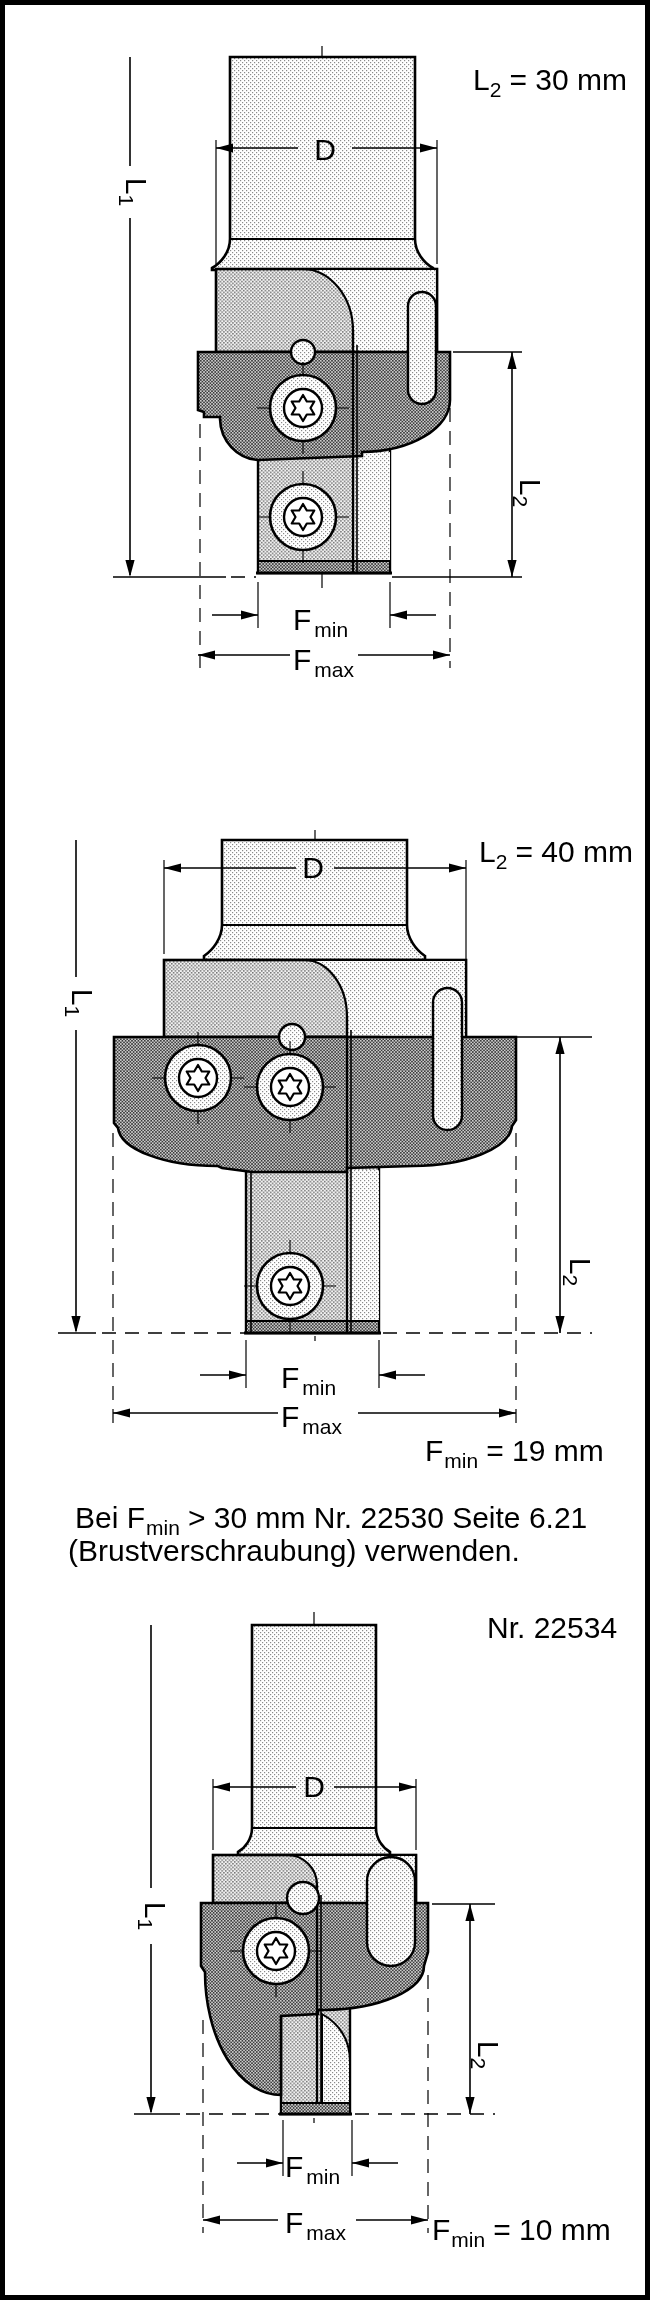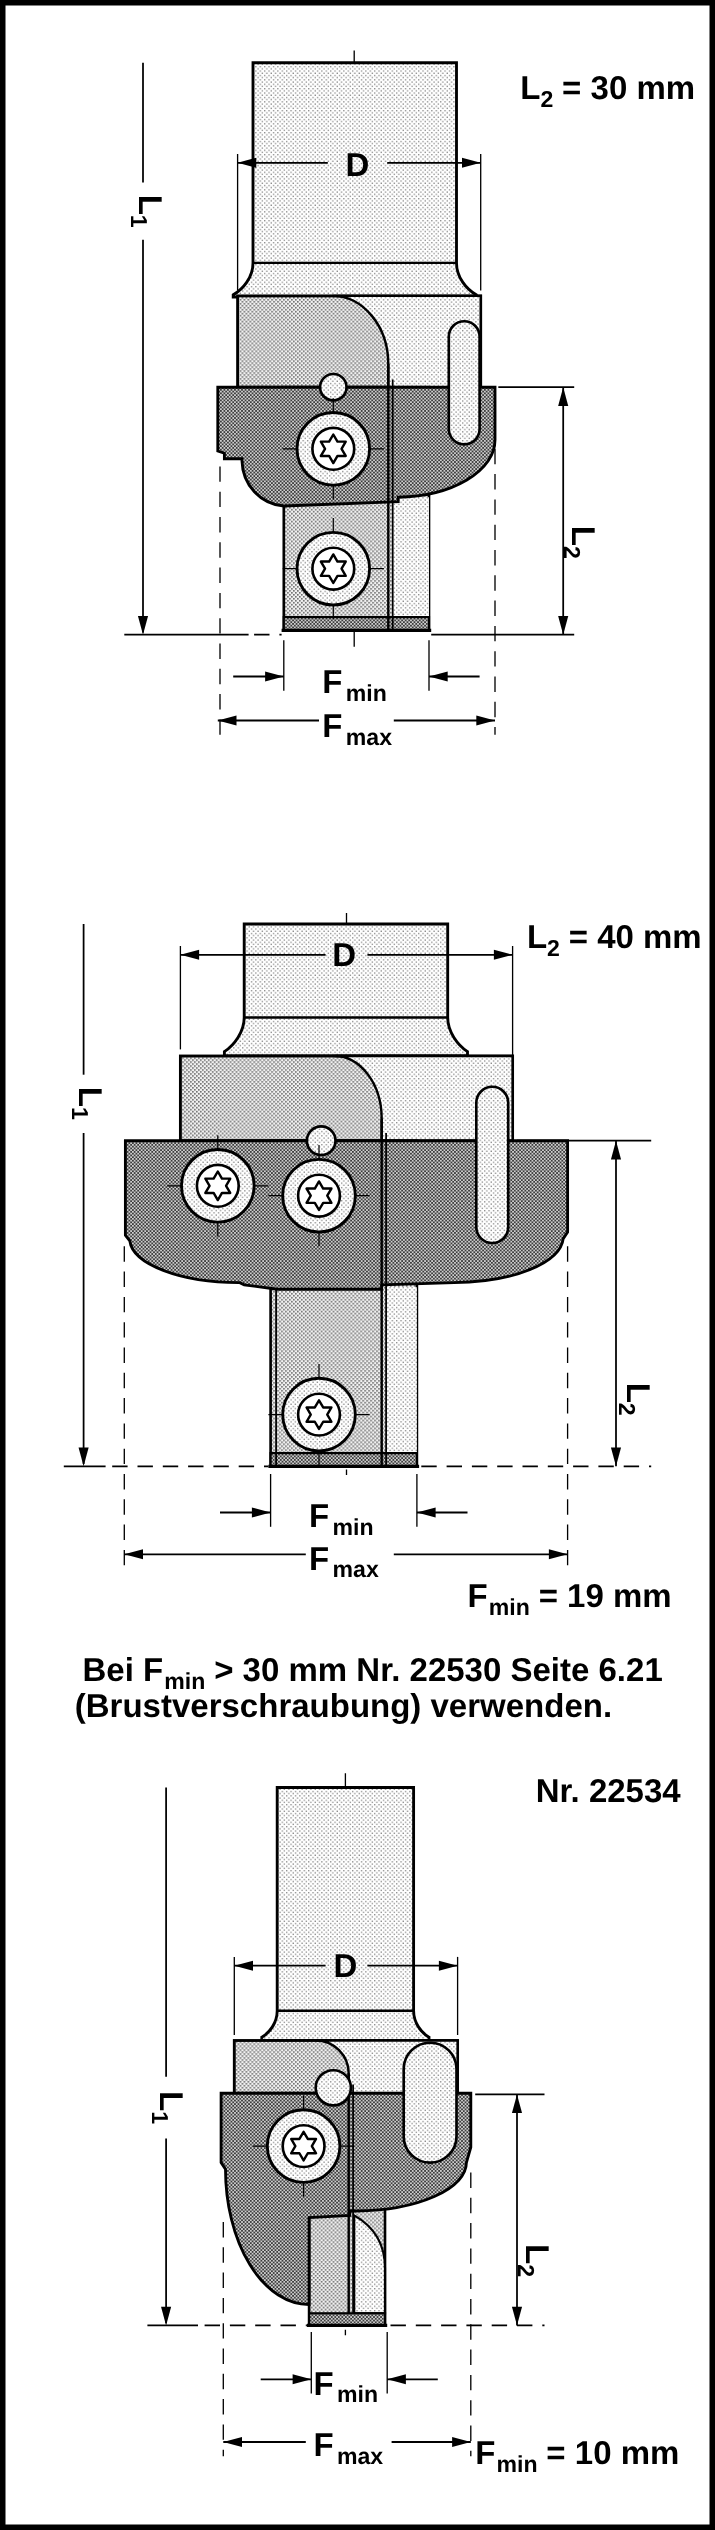--- a/index.html
+++ b/index.html
@@ -1,17 +1,17 @@
 <!DOCTYPE html>
 <html><head>
 <meta charset="utf-8">
 <style>
   html,body{margin:0;padding:0;background:#fff;}
   body{font-family:"Liberation Sans", sans-serif;}
-  .page{width:650px;height:2300px;position:relative;background:#f97316;font-weight:bold;}
+  .page{width:650px;height:2300px;position:relative;background:#f97316;}
   svg{display:block;}
   text{fill:#000;font-family:"Liberation Sans", sans-serif;}
   .lbl{font-size:30px;}
   .sub{font-size:21px;}
   .thin{stroke:#000;stroke-width:1.6;fill:none;}
   .thin2{stroke:#000;stroke-width:1.2;fill:none;}
   .med{stroke:#000;stroke-width:2.2;fill:none;}
   .heavy{stroke:#000;stroke-width:3;fill:none;}
   .dash{stroke-dasharray:14 9;}
   .cline{stroke:#000;stroke-width:1.2;fill:none;stroke-dasharray:30 6 5 6;}

